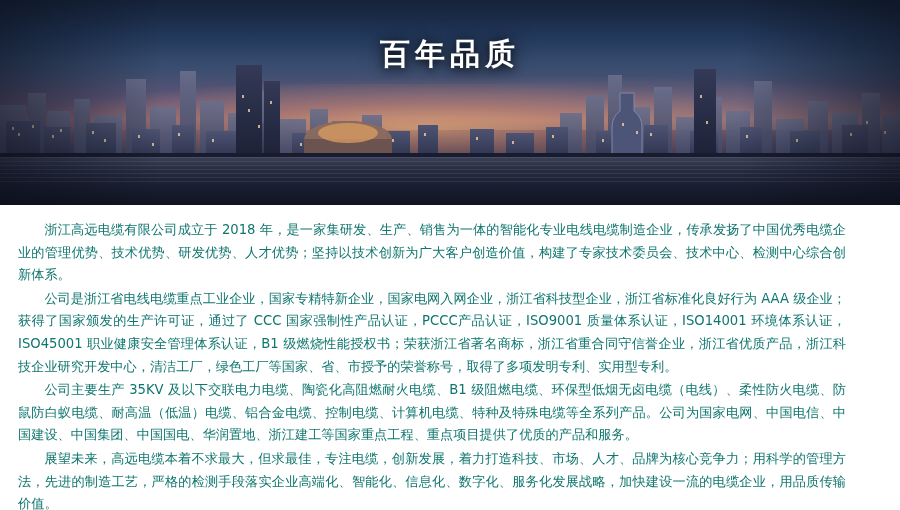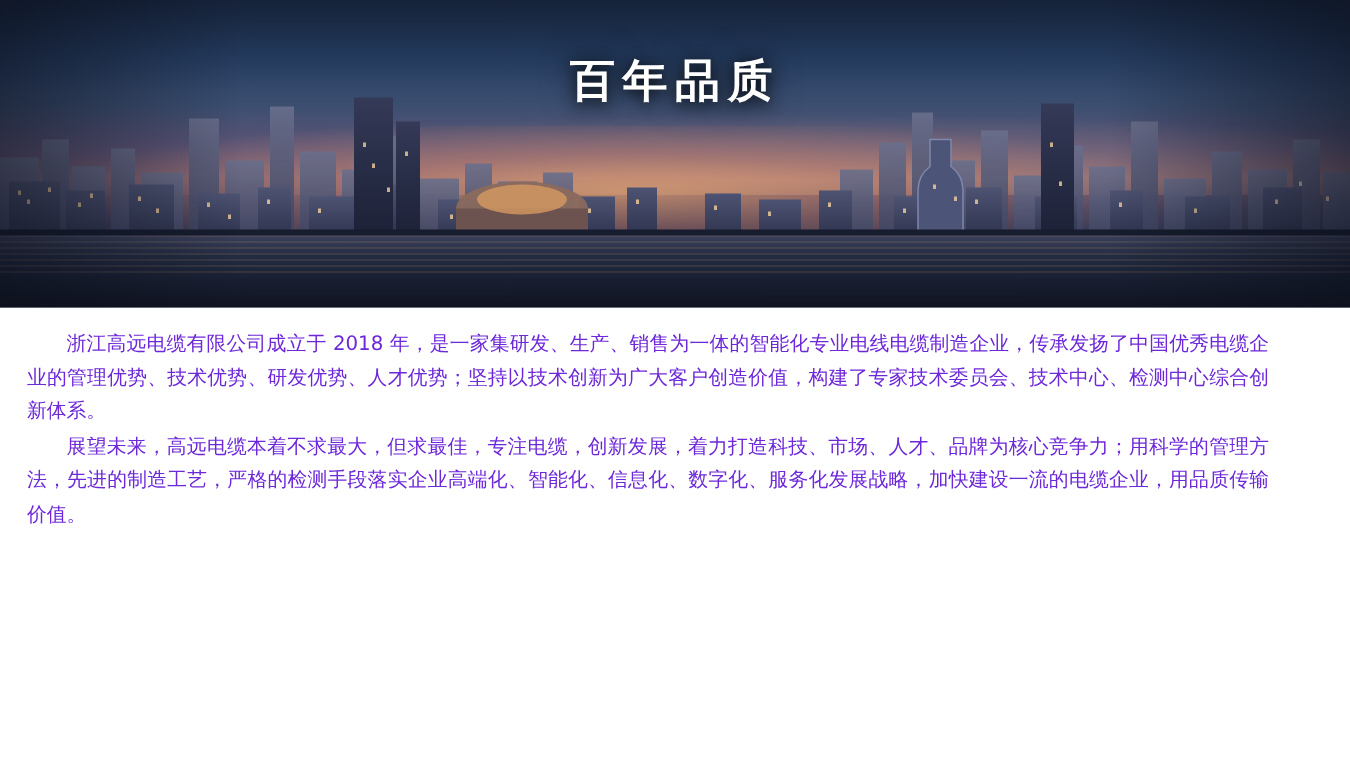--- a/index.html
+++ b/index.html
@@ -118,21 +118,21 @@
   
   .content {
     padding: 14px 18px 0 18px;
     width: 864px;
     box-sizing: border-box;
   }
   .para {
     font-family: "DejaVu Sans", sans-serif;
     font-size: 13.2px;
     line-height: 22.6px;
-    color: #6d28d9;
+    color: #0f766e;
     text-align: justify;
     text-justify: inter-ideograph;
     text-indent: 2em;
     margin: 0 0 1px 0;
   }
 </style>
 </head>
 <body>
 
 <div class="page">
@@ -264,16 +264,18 @@
     <div class="water"></div>
     <div class="vignette"></div>
 
     <div class="slogans">
       <div class="slogan">百年品质</div>
     </div>
   </div>
 
   <div class="content">
     <p class="para">浙江高远电缆有限公司成立于 2018 年，是一家集研发、生产、销售为一体的智能化专业电线电缆制造企业，传承发扬了中国优秀电缆企业的管理优势、技术优势、研发优势、人才优势；坚持以技术创新为广大客户创造价值，构建了专家技术委员会、技术中心、检测中心综合创新体系。</p>
+    <p class="para">公司是浙江省电线电缆重点工业企业，国家专精特新企业，国家电网入网企业，浙江省科技型企业，浙江省标准化良好行为 AAA 级企业；获得了国家颁发的生产许可证，通过了 CCC 国家强制性产品认证，PCCC产品认证，ISO9001 质量体系认证，ISO14001 环境体系认证，ISO45001 职业健康安全管理体系认证，B1 级燃烧性能授权书；荣获浙江省著名商标，浙江省重合同守信誉企业，浙江省优质产品，浙江科技企业研究开发中心，清洁工厂，绿色工厂等国家、省、市授予的荣誉称号，取得了多项发明专利、实用型专利。</p>
+    <p class="para">公司主要生产 35KV 及以下交联电力电缆、陶瓷化高阻燃耐火电缆、B1 级阻燃电缆、环保型低烟无卤电缆（电线）、柔性防火电缆、防鼠防白蚁电缆、耐高温（低温）电缆、铝合金电缆、控制电缆、计算机电缆、特种及特殊电缆等全系列产品。公司为国家电网、中国电信、中国建设、中国集团、中国国电、华润置地、浙江建工等国家重点工程、重点项目提供了优质的产品和服务。</p>
     <p class="para">展望未来，高远电缆本着不求最大，但求最佳，专注电缆，创新发展，着力打造科技、市场、人才、品牌为核心竞争力；用科学的管理方法，先进的制造工艺，严格的检测手段落实企业高端化、智能化、信息化、数字化、服务化发展战略，加快建设一流的电缆企业，用品质传输价值。</p>
   </div>
 
 </div>
 
 </body></html>

